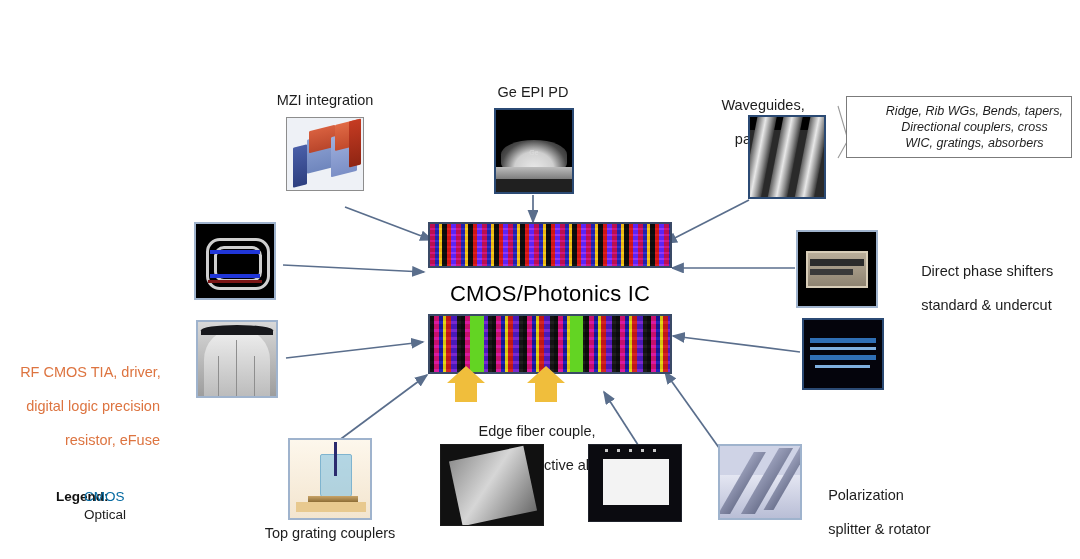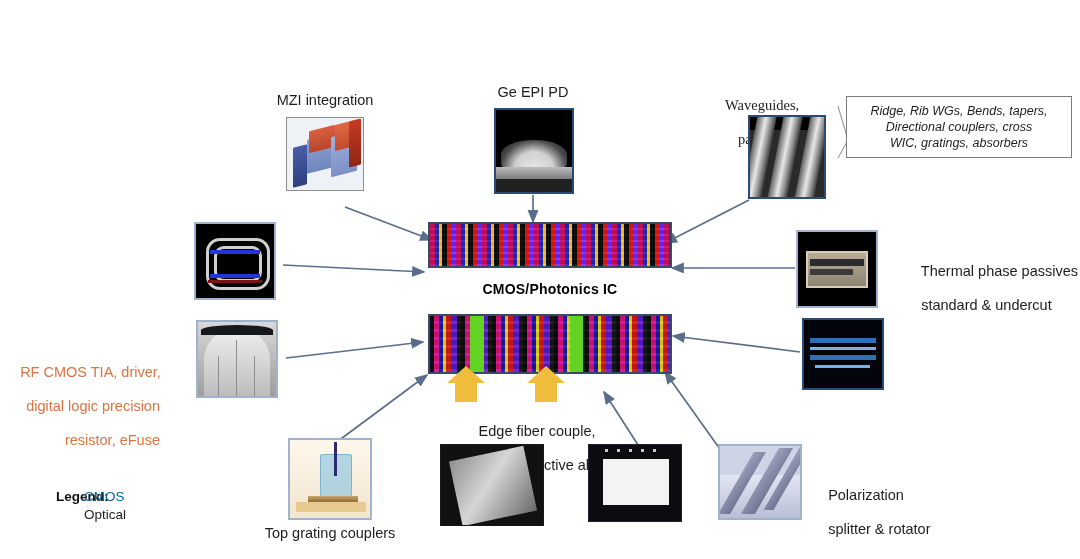--- a/index.html
+++ b/index.html
@@ -90,21 +90,21 @@
 
   
   .tilt{background:#111;}
   .tilt .sq{position:absolute;background:linear-gradient(135deg,#8f8f8f,#d6d6d6 45%,#6a6a6a);
     transform:rotate(-12deg);}
 
   
   .die{position:absolute;box-sizing:border-box;border:2px solid #3a4a66;overflow:hidden;background:#111;}
   .die .px{position:absolute;}
   .die-band{position:absolute;background:#ffffff;}
-  .die-label{position:absolute;font-size:14px;font-weight:bold;color:#000;letter-spacing:.2px;white-space:nowrap;}
+  .die-label{position:absolute;font-size:22px;font-weight:normal;color:#000;letter-spacing:.2px;white-space:nowrap;}
 
   
   .callout{position:absolute;box-sizing:border-box;border:1px solid #7b7b7b;background:#fff;
     font-style:italic;font-size:12.5px;line-height:16px;color:#1d1d1d;text-align:center;
     display:flex;align-items:center;justify-content:center;padding:4px 8px;}
 
   
   .legend-k{position:absolute;font-size:13.5px;font-weight:bold;color:#111;}
   .legend-v{position:absolute;font-size:13.5px;}
 
@@ -164,32 +164,32 @@
   </div>
 
   <div class="lbl ctr" style="left:468px;top:84px;width:130px;">Ge EPI PD</div>
   <div class="thumb blue" style="left:494px;top:108px;width:80px;height:86px;">
     <div class="ge-dome"></div>
     <div class="ge-txt">Ge</div>
     <div class="ge-sub"></div>
     <div class="ge-sub2"></div>
   </div>
 
-  <div class="lbl ctr" style="left:700px;top:80px;width:110px;font-family:Liberation Serif, serif;">
+  <div class="lbl ctr" style="left:700px;top:80px;width:110px;">
     <span>Waveguides,</span><br>
     <span>passives</span>
   </div>
   <div class="thumb blue wg" style="left:748px;top:115px;width:78px;height:84px;">
     <div class="topbar"></div>
     <div class="stripe" style="left:-2%;"></div>
     <div class="stripe" style="left:34%;"></div>
     <div class="stripe" style="left:70%;"></div>
   </div>
 
-  <div class="callout" style="left:846px;top:96px;width:226px;height:62px;">
+  <div class="callout" style="left:846px;top:96px;width:226px;height:62px;justify-content:flex-end;">
     <div>
       <span>Ridge, Rib WGs, Bends, tapers,</span><br>
       <span>Directional couplers, cross</span><br>
       <span>WIC, gratings, absorbers</span>
     </div>
   </div>
 
   <div class="thumb lite ind" style="left:194px;top:222px;width:82px;height:78px;">
     <div class="oct" style="left:10px;top:14px;width:58px;height:46px;border-width:3px;border-radius:14px;"></div>
     <div class="oct" style="left:18px;top:22px;width:42px;height:30px;border-width:3px;border-radius:10px;"></div>
@@ -239,21 +239,21 @@
     <span>Edge fiber couple,</span><br>
     <span>passive or active align</span>
   </div>
 
   <div class="thumb lite ht" style="left:796px;top:230px;width:82px;height:78px;">
     <div class="body"></div>
     <div class="inner"></div>
     <div class="inner2"></div>
   </div>
   <div class="lbl" style="left:905px;top:246px;width:176px;">
-    <span>Thermal phase passives</span><br>
+    <span>Direct phase shifters</span><br>
     <span>standard &amp; undercut</span>
   </div>
 
   <div class="thumb blue mux" style="left:802px;top:318px;width:82px;height:72px;">
     <div class="strip" style="left:8%;top:26%;width:84%;height:5px;"></div>
     <div class="strip2" style="left:8%;top:40%;width:84%;height:3px;"></div>
     <div class="strip" style="left:8%;top:52%;width:84%;height:5px;"></div>
     <div class="strip2" style="left:14%;top:66%;width:70%;height:3px;"></div>
   </div>
 

